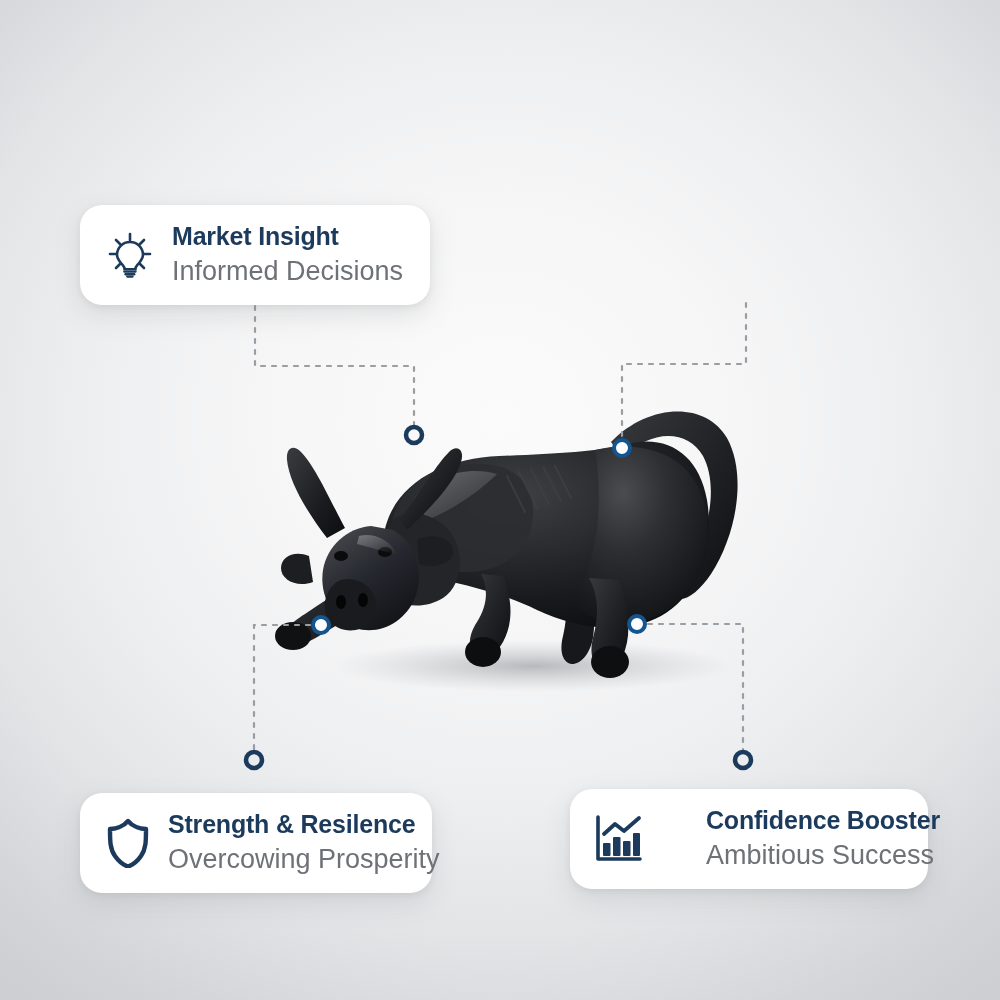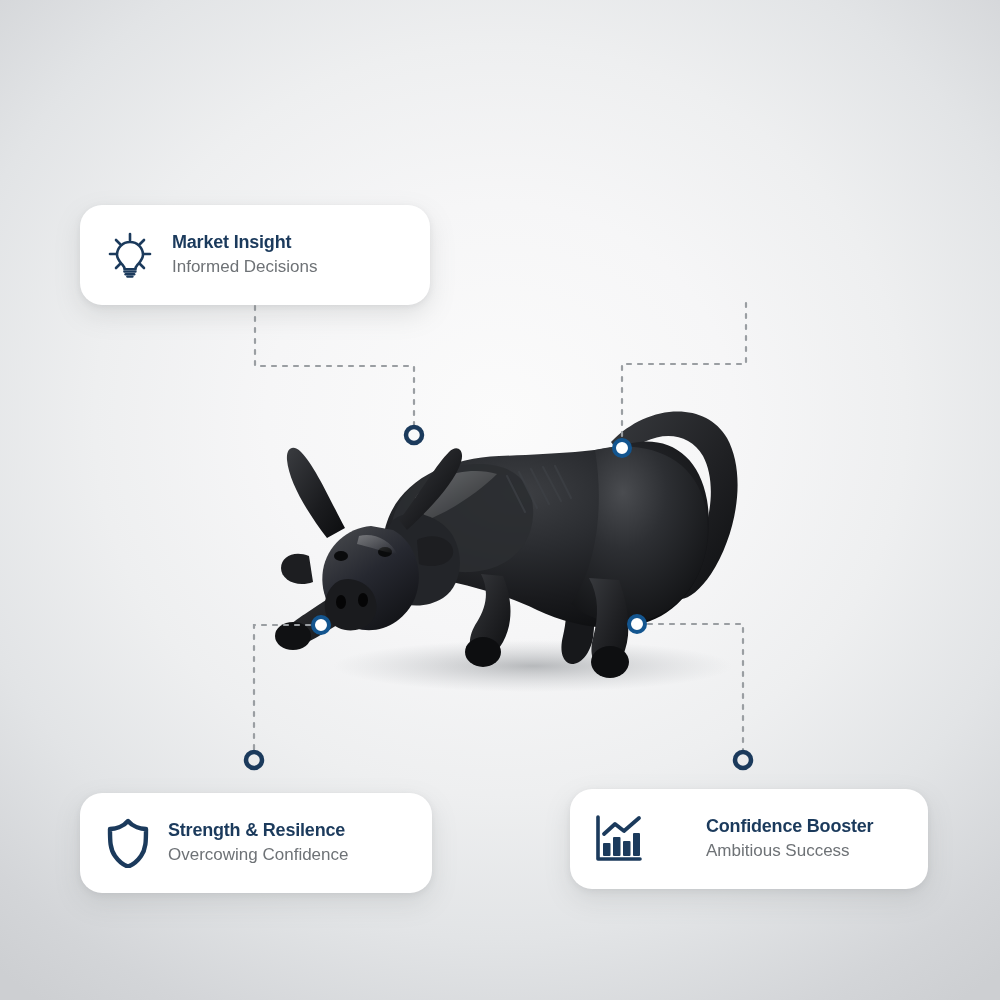--- a/index.html
+++ b/index.html
@@ -62,29 +62,29 @@
     justify-content: center;
     color: #1b3a5c;
   }
   .card-text {
     display: flex;
     flex-direction: column;
     justify-content: center;
     min-width: 0;
   }
   .card-title {
-    font-size: 18px;
+    font-size: 25px;
     font-weight: bold;
     color: #1b3a5c;
     letter-spacing: -0.2px;
     line-height: 1.12;
     white-space: nowrap;
   }
   .card-sub {
-    font-size: 17px;
+    font-size: 27px;
     font-weight: normal;
     color: #6e7276;
     line-height: 1.2;
     margin-top: 5px;
     white-space: nowrap;
   }
 
   
   #card-market-insight {
     left: 80px;  top: 205px;  width: 350px; height: 100px;
@@ -279,21 +279,21 @@
   <div class="card" id="card-strength-resilence">
     <div class="card-icon">
       <svg width="44" height="50" viewBox="0 0 44 50" xmlns="http://www.w3.org/2000/svg">
         <path d="M 22 3 C 17 9 9 11 4 11 C 4 23 4 31 9 38 C 13.5 44.5 19 47.5 22 48.6
                  C 25 47.5 30.5 44.5 35 38 C 40 31 40 23 40 11
                  C 35 11 27 9 22 3 Z" fill="none" stroke="#1b3a5c" stroke-width="4.4" stroke-linejoin="round"></path>
       </svg>
     </div>
     <div class="card-text">
       <div class="card-title">Strength &amp; Resilence</div>
-      <div class="card-sub">Overcowing Confidence</div>
+      <div class="card-sub">Overcowing Prosperity</div>
     </div>
   </div>
 
   <div class="card" id="card-confidence-booster">
     <div class="card-icon">
       <svg width="48" height="48" viewBox="0 0 48 48" xmlns="http://www.w3.org/2000/svg">
         <path d="M 4 2 L 4 44 L 46 44" fill="none" stroke="#1b3a5c" stroke-width="3.6" stroke-linecap="round" stroke-linejoin="round"></path>
         <g fill="#1b3a5c">
           <rect x="9" y="28" width="7.5" height="13" rx="1"></rect>
           <rect x="19" y="22" width="7.5" height="19" rx="1"></rect>

